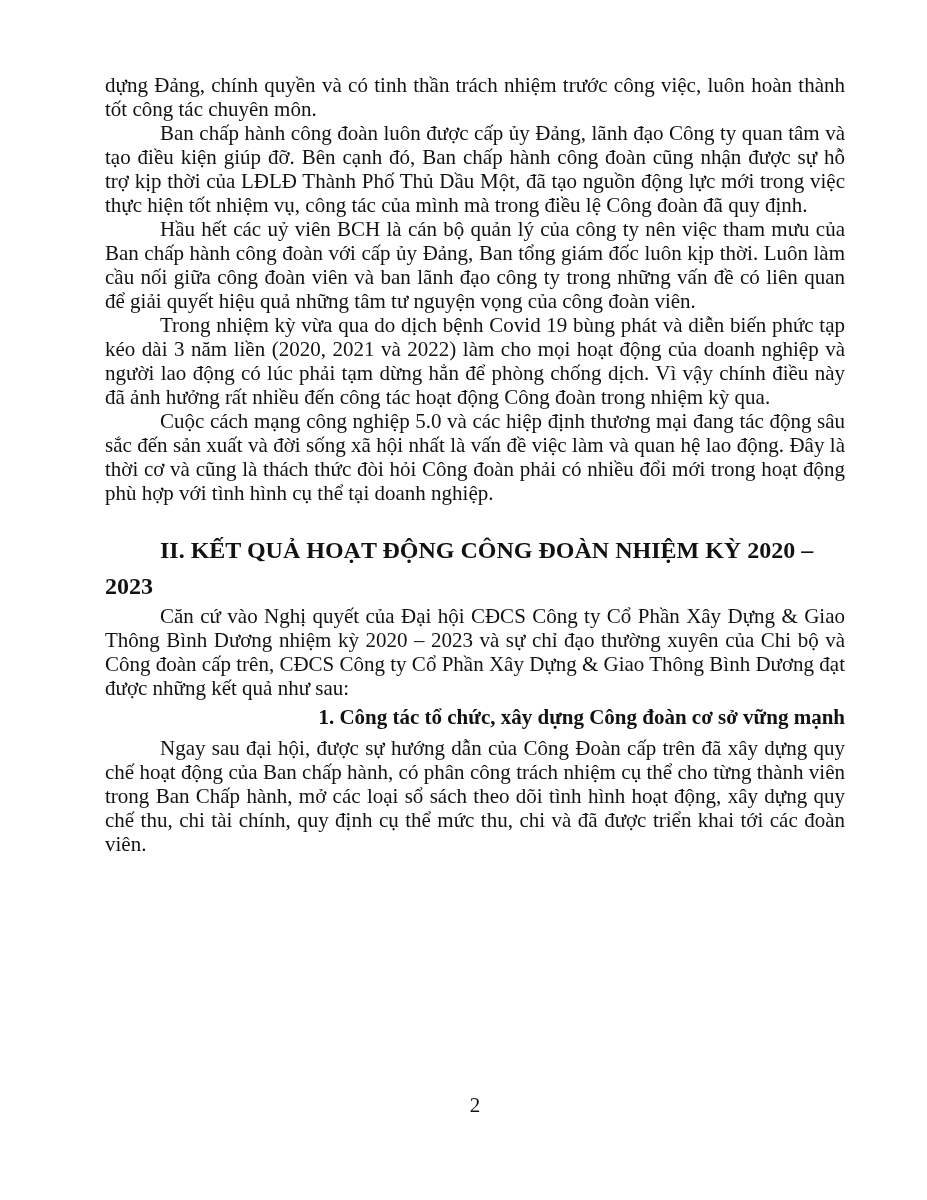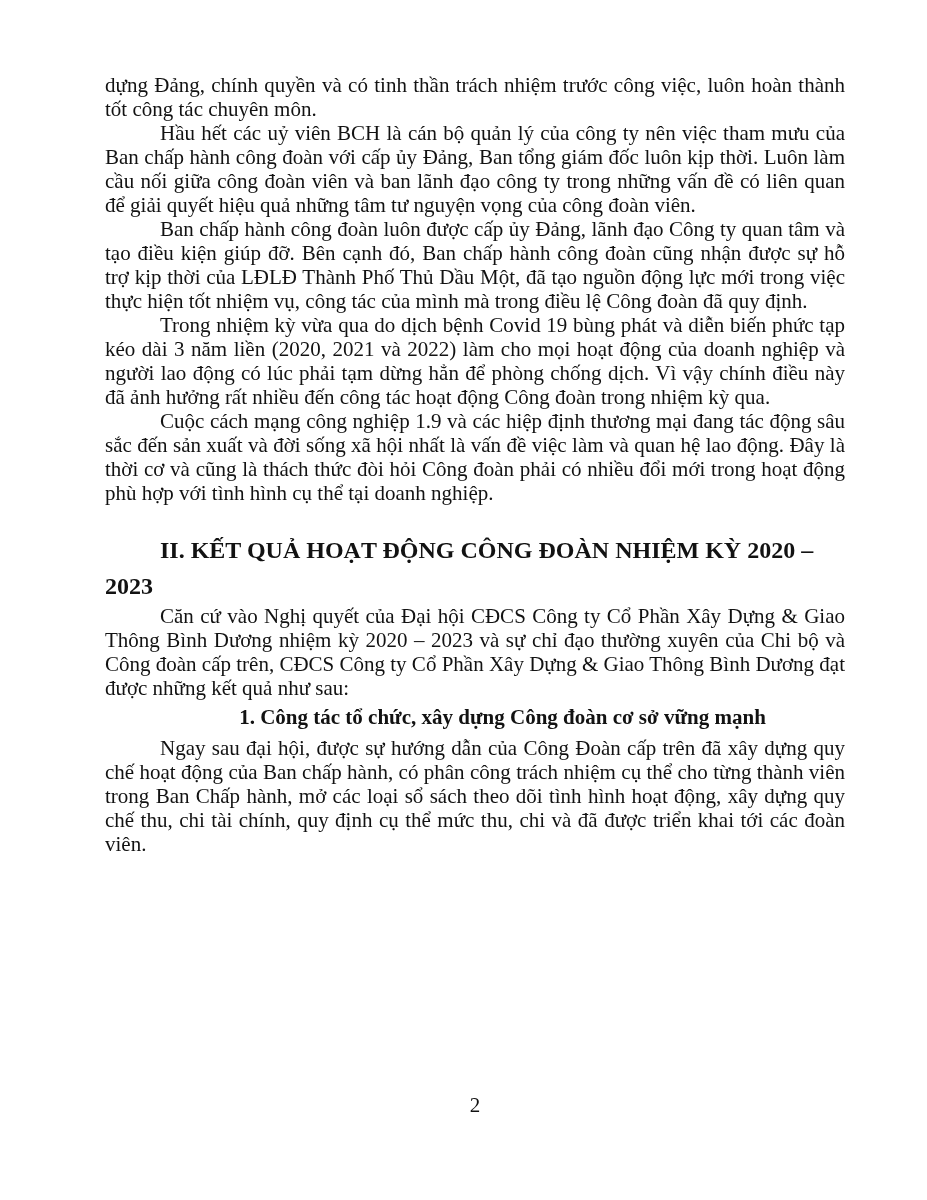--- a/index.html
+++ b/index.html
@@ -40,42 +40,42 @@
     font-weight: bold;
     text-indent: 55px;
     text-align: left;
   }
   .subheading {
     margin: 0;
     font-size: 21px;
     line-height: 35.5px;
     font-weight: bold;
     text-indent: 55px;
-    text-align: center;
+    text-align: right;
   }
   .footer {
     position: absolute;
     left: 105px;
     top: 1092px;
     width: 740px;
     text-align: center;
     font-size: 21px;
     line-height: 26px;
     color: #121212;
   }
 </style>
 </head>
 <body>
 
 <div class="page">
   <div class="content">
     <p class="para no-indent">dựng Đảng, chính quyền và có tinh thần trách nhiệm trước công việc, luôn hoàn thành tốt công tác chuyên môn.</p>
+    <p class="para">Ban chấp hành công đoàn luôn được cấp ủy Đảng, lãnh đạo Công ty quan tâm và tạo điều kiện giúp đỡ. Bên cạnh đó, Ban chấp hành công đoàn cũng nhận được sự hỗ trợ kịp thời của LĐLĐ Thành Phố Thủ Dầu Một, đã tạo nguồn động lực mới trong việc thực hiện tốt nhiệm vụ, công tác của mình mà trong điều lệ Công đoàn đã quy định.</p>
     <p class="para">Hầu hết các uỷ viên BCH là cán bộ quản lý của công ty nên việc tham mưu của Ban chấp hành công đoàn với cấp ủy Đảng, Ban tổng giám đốc luôn kịp thời. Luôn làm cầu nối giữa công đoàn viên và ban lãnh đạo công ty trong những vấn đề có liên quan để giải quyết hiệu quả những tâm tư nguyện vọng của công đoàn viên.</p>
-    <p class="para">Ban chấp hành công đoàn luôn được cấp ủy Đảng, lãnh đạo Công ty quan tâm và tạo điều kiện giúp đỡ. Bên cạnh đó, Ban chấp hành công đoàn cũng nhận được sự hỗ trợ kịp thời của LĐLĐ Thành Phố Thủ Dầu Một, đã tạo nguồn động lực mới trong việc thực hiện tốt nhiệm vụ, công tác của mình mà trong điều lệ Công đoàn đã quy định.</p>
     <p class="para">Trong nhiệm kỳ vừa qua do dịch bệnh Covid 19 bùng phát và diễn biến phức tạp kéo dài 3 năm liền (2020, 2021 và 2022) làm cho mọi hoạt động của doanh nghiệp và người lao động có lúc phải tạm dừng hẳn để phòng chống dịch. Vì vậy chính điều này đã ảnh hưởng rất nhiều đến công tác hoạt động Công đoàn trong nhiệm kỳ qua.</p>
-    <p class="para">Cuộc cách mạng công nghiệp 1.9 và các hiệp định thương mại đang tác động sâu sắc đến sản xuất và đời sống xã hội nhất là vấn đề việc làm và quan hệ lao động. Đây là thời cơ và cũng là thách thức đòi hỏi Công đoàn phải có nhiều đổi mới trong hoạt động phù hợp với tình hình cụ thể tại doanh nghiệp.</p>
+    <p class="para">Cuộc cách mạng công nghiệp 5.0 và các hiệp định thương mại đang tác động sâu sắc đến sản xuất và đời sống xã hội nhất là vấn đề việc làm và quan hệ lao động. Đây là thời cơ và cũng là thách thức đòi hỏi Công đoàn phải có nhiều đổi mới trong hoạt động phù hợp với tình hình cụ thể tại doanh nghiệp.</p>
     <h2 class="heading">II. KẾT QUẢ HOẠT ĐỘNG CÔNG ĐOÀN NHIỆM KỲ 2020 – 2023</h2>
     <p class="para">Căn cứ vào Nghị quyết của Đại hội CĐCS Công ty Cổ Phần Xây Dựng &amp; Giao Thông Bình Dương nhiệm kỳ 2020 – 2023 và sự chỉ đạo thường xuyên của Chi bộ và Công đoàn cấp trên, CĐCS Công ty Cổ Phần Xây Dựng &amp; Giao Thông Bình Dương đạt được những kết quả như sau:</p>
     <h3 class="subheading">1. Công tác tổ chức, xây dựng Công đoàn cơ sở vững mạnh</h3>
     <p class="para">Ngay sau đại hội, được sự hướng dẫn của Công Đoàn cấp trên đã xây dựng quy chế hoạt động của Ban chấp hành, có phân công trách nhiệm cụ thể cho từng thành viên trong Ban Chấp hành, mở các loại sổ sách theo dõi tình hình hoạt động, xây dựng quy chế thu, chi tài chính, quy định cụ thể mức thu, chi và đã được triển khai tới các đoàn viên.</p>
   </div>
   <div class="footer">2</div>
 </div>
 
 </body></html>

